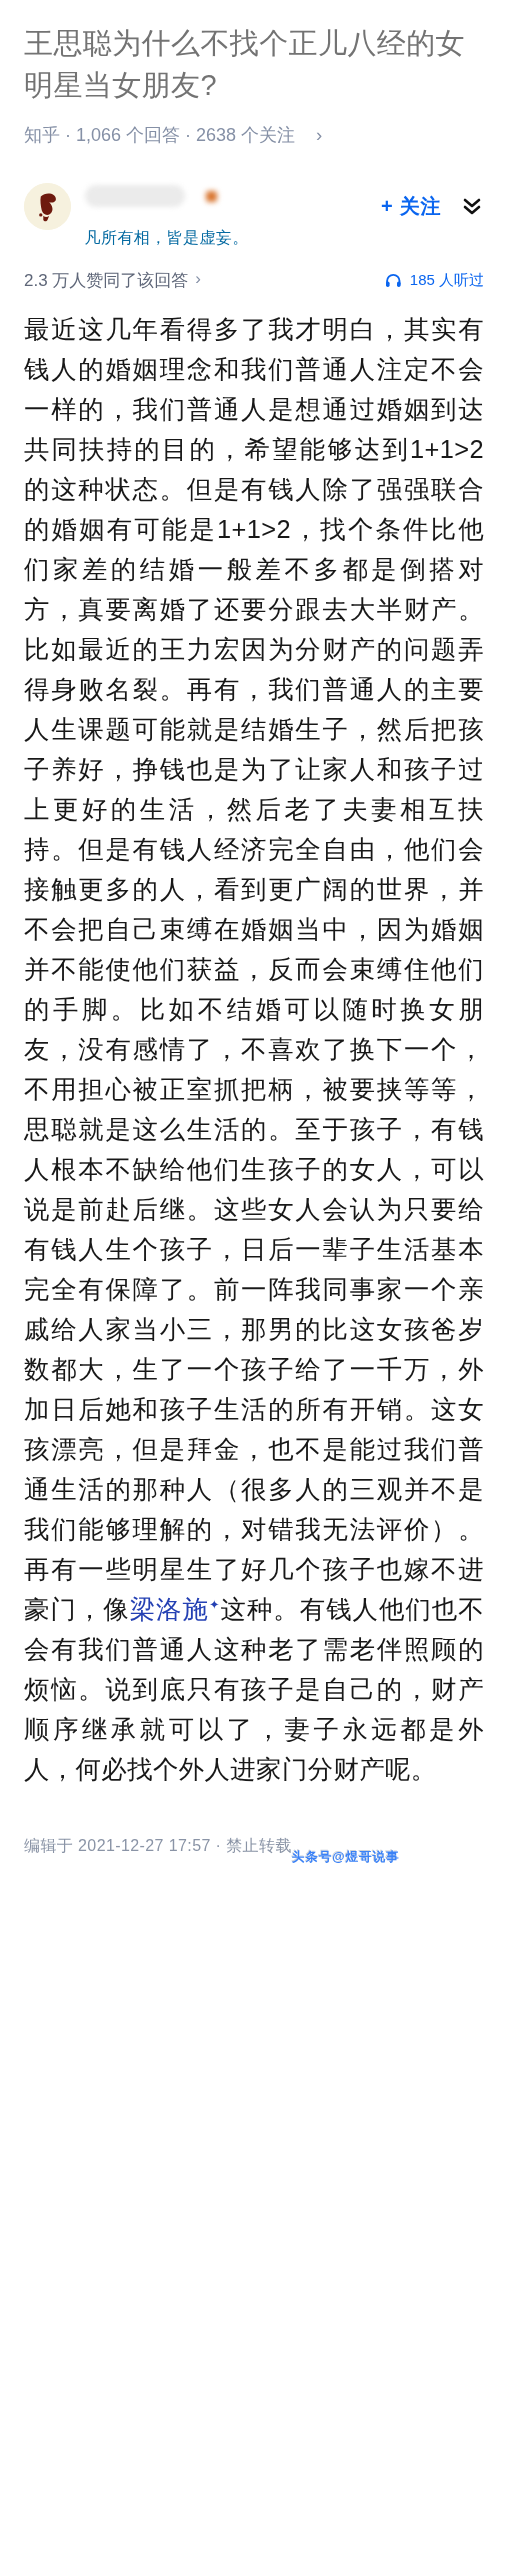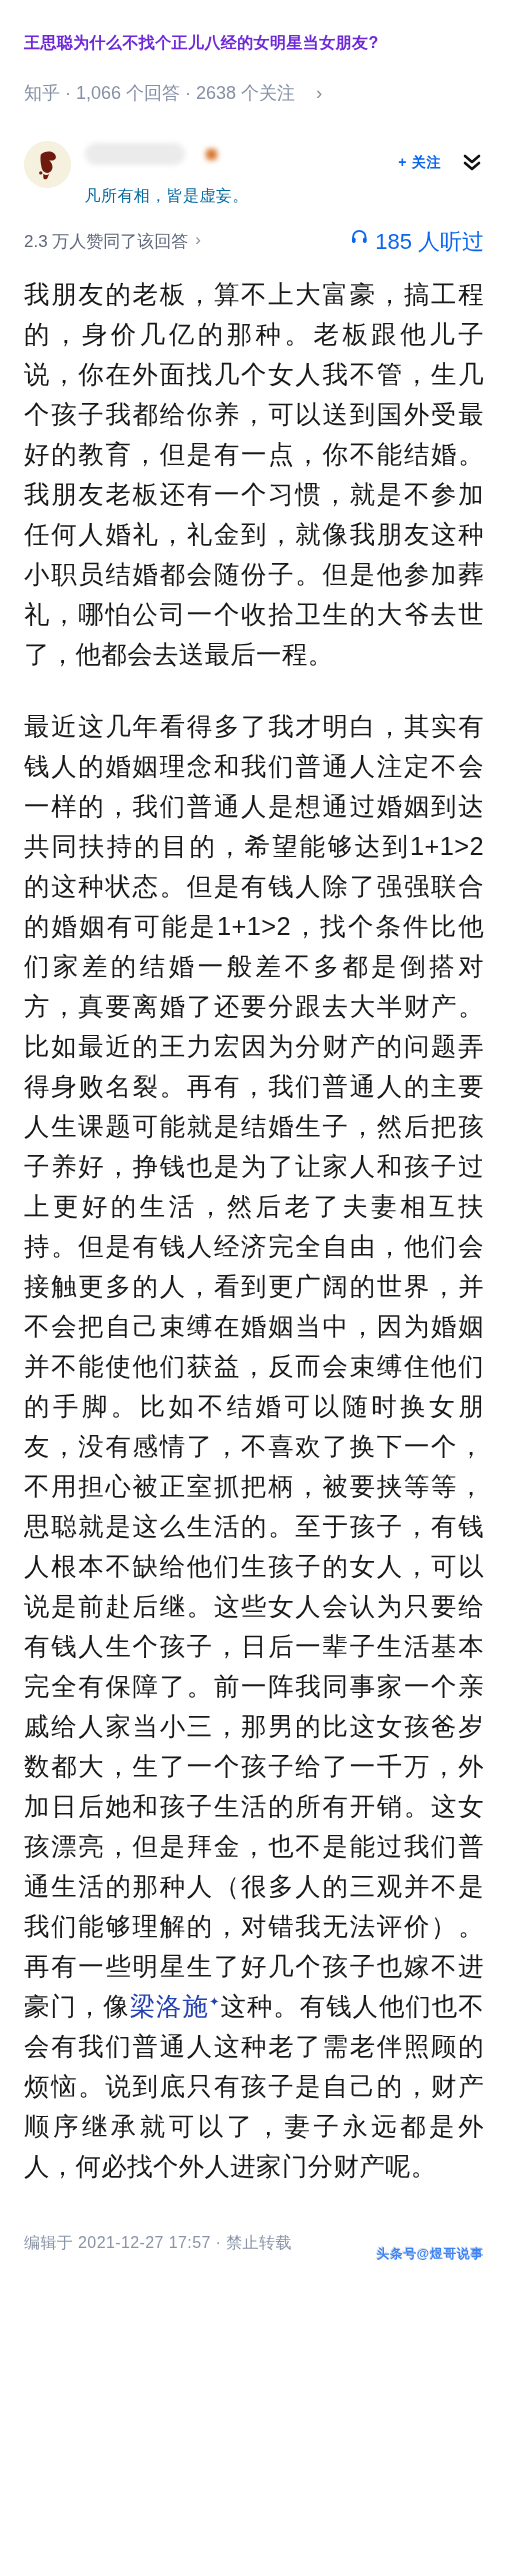--- a/index.html
+++ b/index.html
@@ -10,24 +10,24 @@
     overflow: hidden;
     margin: 0 auto;
     font-family: "Liberation Sans", "DejaVu Sans", sans-serif;
     color: #141414;
     position: relative;
   }
   .page { padding: 22px 24px 0 24px; position: relative; height: 100%; }
 
   
   .q-title {
-    font-size: 16px;
+    font-size: 29px;
     line-height: 42px;
-    font-weight: 700;
-    color: #6d28d9;
+    font-weight: 400;
+    color: #737373;
     letter-spacing: 0.4px;
   }
   .q-meta {
     margin-top: 17px;
     font-size: 18px;
     color: #8590a6;
     display: flex;
     align-items: center;
     gap: 21px;
     cursor: pointer;
@@ -74,21 +74,21 @@
   .right-controls {
     display: flex;
     align-items: center;
     gap: 18.6px;
     margin-top: 10.2px;
   }
   .follow-btn {
     border: none;
     background: transparent;
     color: #0a65ef;
-    font-size: 14px;
+    font-size: 20px;
     font-weight: 700;
     cursor: pointer;
     font-family: inherit;
     letter-spacing: 0.8px;
     padding: 0;
   }
   .collapse-icon { cursor: pointer; display: inline-flex; }
 
   
   .stats-row {
@@ -100,21 +100,21 @@
   .upvotes {
     font-size: 17px;
     color: #5e6678;
     display: flex;
     align-items: flex-start;
     gap: 6.8px;
     cursor: pointer;
   }
   .upvotes .arrow { font-size: 17px; color: #8590a6; }
   .listen {
-    font-size: 22px;
+    font-size: 15px;
     color: #0a65ef;
     display: flex;
     align-items: flex-start;
     gap: 6.8px;
     cursor: pointer;
   }
 
   
   .answer-body { margin-top: 17px; }
   .answer-body p {
@@ -136,21 +136,21 @@
     font-size: 12.7px;
     vertical-align: super;
     line-height: 0;
     color: #2440b3;
   }
 
   
   .answer-footer {
     margin-top: 47px;
     display: flex;
-    justify-content: space-between;
+    justify-content: flex-start;
     align-items: flex-end;
   }
   .edit-info {
     font-size: 16px;
     color: #8a94a6;
     letter-spacing: 0.4px;
   }
   .watermark {
     font-size: 12.7px;
     font-weight: 700;
@@ -211,21 +211,20 @@
           <path d="M4 17 v-4 a8 8 0 0 1 16 0 v4" stroke="#0a65ef" stroke-width="2.4" stroke-linecap="round"></path>
           <rect x="2.6" y="13.5" width="4.6" height="7" rx="2.2" fill="#0a65ef"></rect>
           <rect x="16.8" y="13.5" width="4.6" height="7" rx="2.2" fill="#0a65ef"></rect>
         </svg>
       </span>
       <span>185 人听过</span>
     </div>
   </section>
 
   <article class="answer-body">
-    <p>我朋友的老板，算不上大富豪，搞工程的，身价几亿的那种。老板跟他儿子说，你在外面找几个女人我不管，生几个孩子我都给你养，可以送到国外受最好的教育，但是有一点，你不能结婚。我朋友老板还有一个习惯，就是不参加任何人婚礼，礼金到，就像我朋友这种小职员结婚都会随份子。但是他参加葬礼，哪怕公司一个收拾卫生的大爷去世了，他都会去送最后一程。</p>
     <p><span>最近这几年看得多了我才明白，其实有钱人的婚姻理念和我们普通人注定不会一样的，我们普通人是想通过婚姻到达共同扶持的目的，希望能够达到1+1&gt;2的这种状态。但是有钱人除了强强联合的婚姻有可能是1+1&gt;2，找个条件比他们家差的结婚一般差不多都是倒搭对方，真要离婚了还要分跟去大半财产。比如最近的王力宏因为分财产的问题弄得身败名裂。再有，我们普通人的主要人生课题可能就是结婚生子，然后把孩子养好，挣钱也是为了让家人和孩子过上更好的生活，然后老了夫妻相互扶持。但是有钱人经济完全自由，他们会接触更多的人，看到更广阔的世界，并不会把自己束缚在婚姻当中，因为婚姻并不能使他们获益，反而会束缚住他们的手脚。比如不结婚可以随时换女朋友，没有感情了，不喜欢了换下一个，不用担心被正室抓把柄，被要挟等等，思聪就是这么生活的。至于孩子，有钱人根本不缺给他们生孩子的女人，可以说是前赴后继。这些女人会认为只要给有钱人生个孩子，日后一辈子生活基本完全有保障了。前一阵我同事家一个亲戚给人家当小三，那男的比这女孩爸岁数都大，生了一个孩子给了一千万，外加日后她和孩子生活的所有开销。这女孩漂亮，但是拜金，也不是能过我们普通生活的那种人（很多人的三观并不是我们能够理解的，对错我无法评价）。再有一些明星生了好几个孩子也嫁不进豪门，像</span><a class="entity-link"><span>梁洛施</span><sup class="sparkle">✦</sup></a><span>这种。有钱人他们也不会有我们普通人这种老了需老伴照顾的烦恼。说到底只有孩子是自己的，财产顺序继承就可以了，妻子永远都是外人，何必找个外人进家门分财产呢。</span></p>
   </article>
 
   <footer class="answer-footer">
     <div class="edit-info">编辑于 2021-12-27 17:57 · 禁止转载</div>
     <div class="watermark">头条号@煜哥说事</div>
   </footer>
 
 </div>
 

